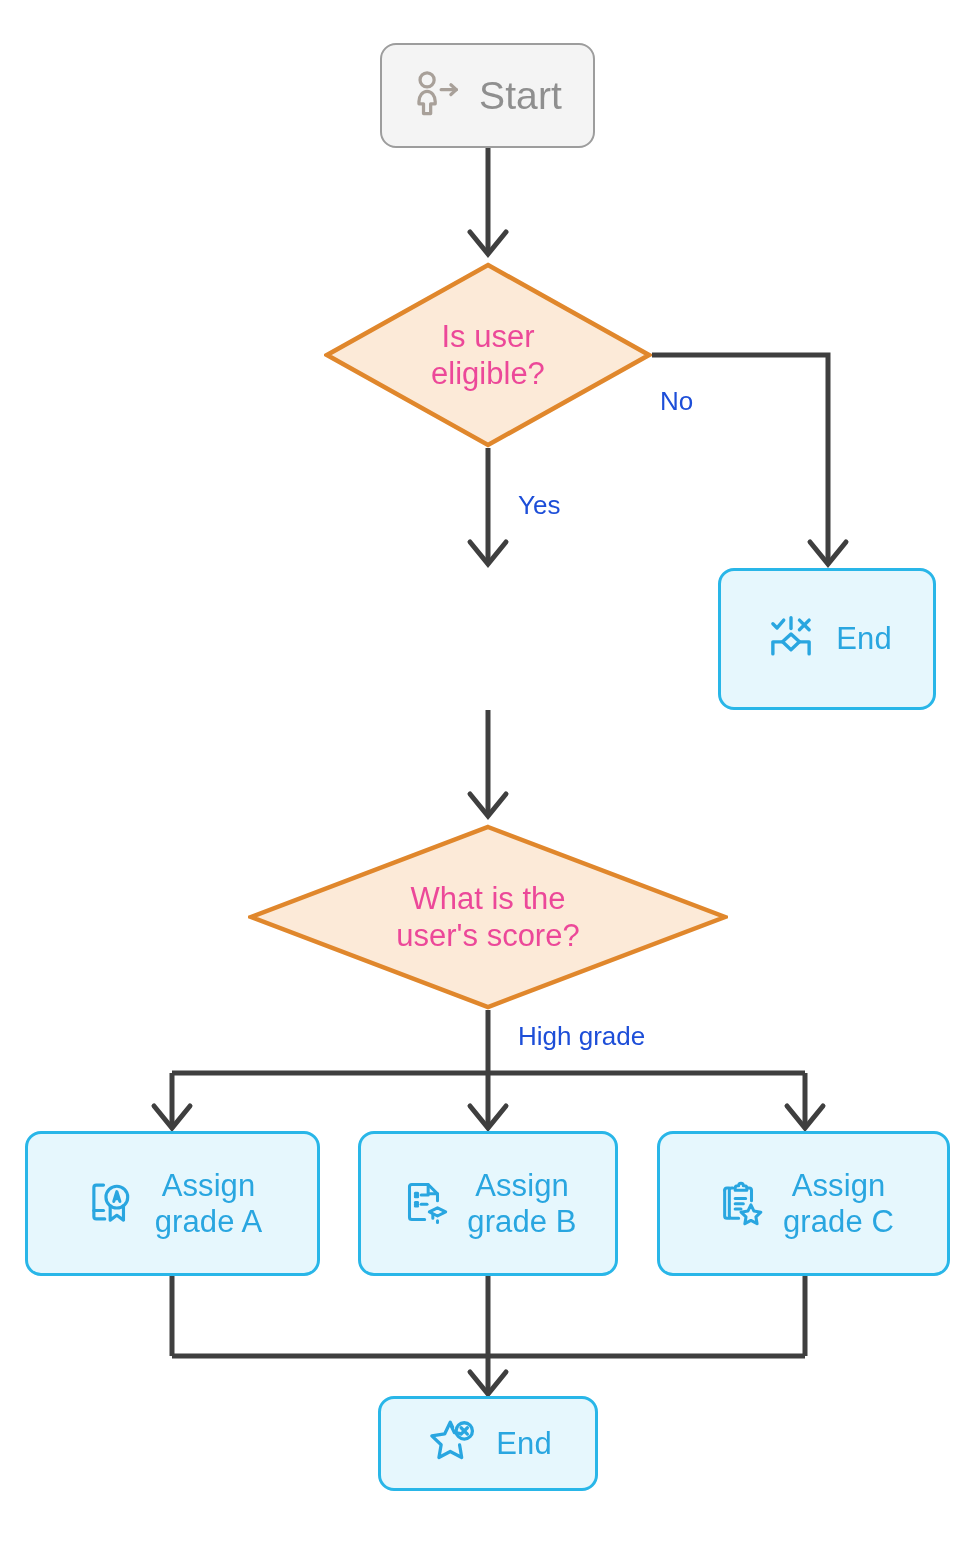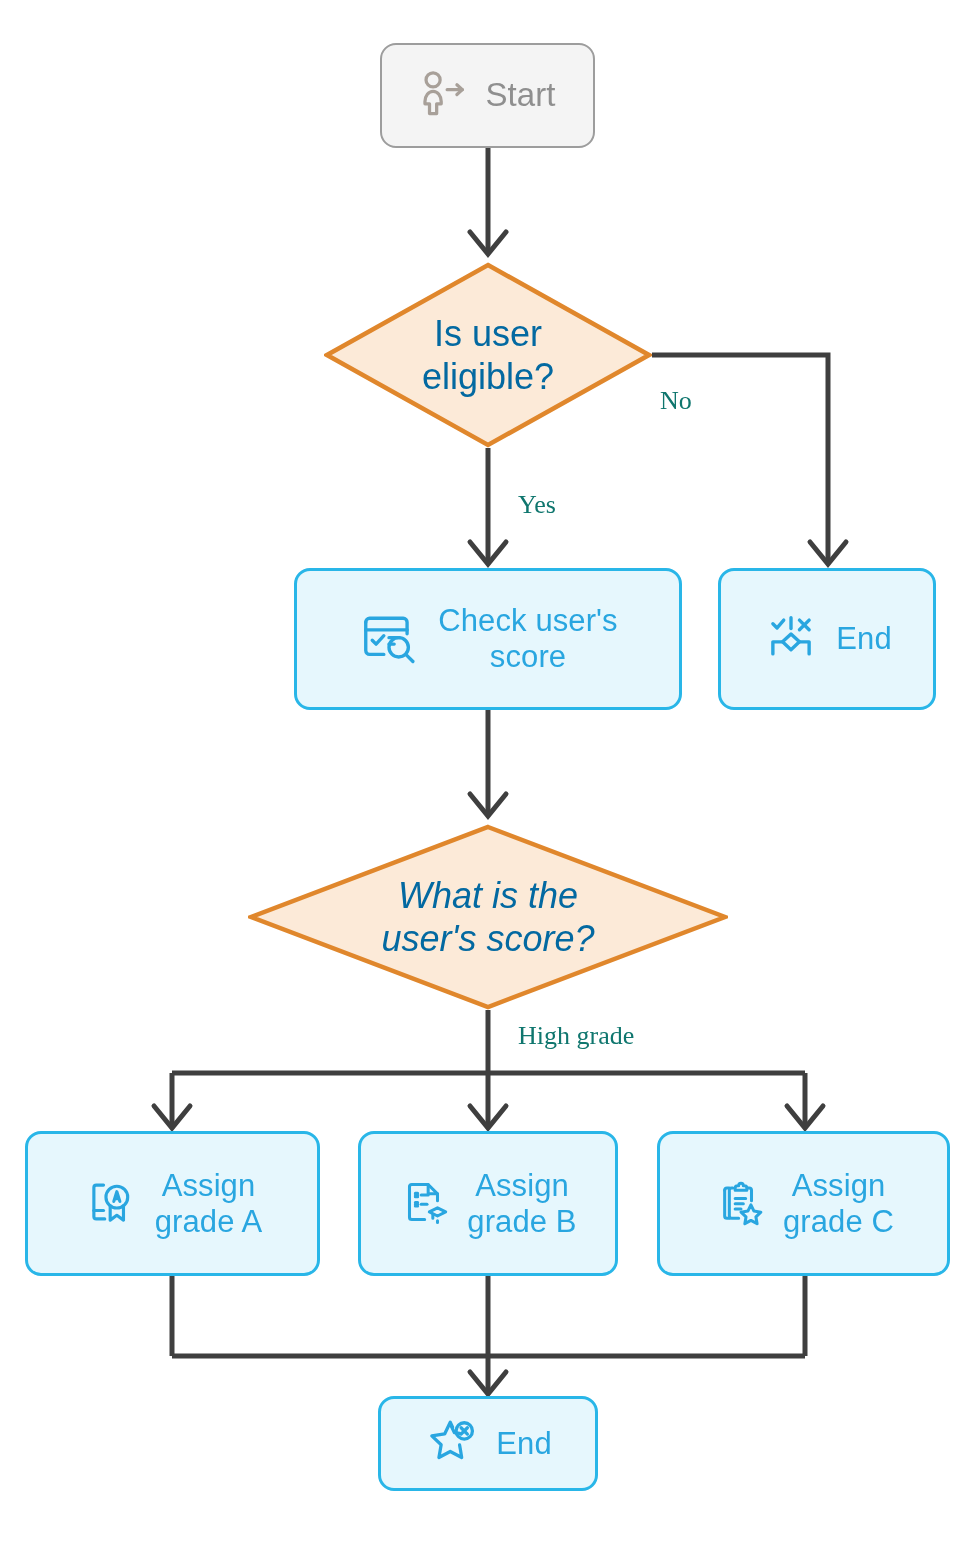--- a/index.html
+++ b/index.html
@@ -47,21 +47,21 @@
     color: #29a6e0;
   }
   .node-label {
     font-size: 31px;
     line-height: 1.16;
     text-align: center;
     white-space: pre-line;
     letter-spacing: 0.1px;
   }
   .node-start .node-label {
-    font-size: 33px;
+    font-size: 39px;
     color: #8f8f8f;
   }
   .node-icon {
     flex: 0 0 auto;
     display: block;
   }
   .decision {
     position: absolute;
   }
   .decision-shape {
@@ -71,32 +71,31 @@
   }
   .decision-text {
     position: absolute;
     left: 0;
     top: 0;
     width: 100%;
     height: 100%;
     display: flex;
     align-items: center;
     justify-content: center;
-    color: #0369a1;
-    font-size: 36px;
+    color: #ec4899;
+    font-size: 31px;
     line-height: 1.2;
     text-align: center;
     white-space: pre-line;
   }
   .edge-label {
     position: absolute;
-    color: #0f766e;
+    color: #1d4ed8;
     font-size: 26px;
     white-space: nowrap;
-    font-family: Liberation Serif, serif;
   }
 </style>
 </head>
 <body>
 
 <div id="flow-root">
 
   <svg id="edge-layer" viewBox="0 0 980 1552" xmlns="http://www.w3.org/2000/svg">
     <g fill="none" stroke="#3f3f3f" stroke-width="5" stroke-linecap="butt" stroke-linejoin="miter">
 
@@ -145,52 +144,36 @@
     <svg class="decision-shape" width="328" height="186" viewBox="0 0 328 186">
       <polygon points="164,3 325,93 164,183 3,93" fill="#fcead8" stroke="#e0872c" stroke-width="4.5" stroke-linejoin="miter"></polygon>
     </svg>
     <div class="decision-text">Is user
 eligible?</div>
   </div>
 
   <div class="edge-label" style="left:518px; top:458px;margin-top:32px;">Yes</div>
   <div class="edge-label" style="left:660px; top:386px;">No</div>
 
-  <div class="node node-box node-process" style="left:294px; top:568px; width:388px; height:142px; gap:18px;">
-    <span class="node-icon">
-      <svg width="62" height="62" viewBox="0 0 48 48" fill="none" stroke="#29a6e0" stroke-width="2.6" stroke-linecap="round" stroke-linejoin="round">
-        <path d="M6 12.5a3 3 0 0 1 3-3h26a3 3 0 0 1 3 3v9"></path>
-        <path d="M6 12.5v22a3 3 0 0 0 3 3h11"></path>
-        <path d="M6 18.5h32"></path>
-        <path d="M11 26.5l3 3 6-6.5"></path>
-        <path d="M24 24.5h8"></path>
-        <path d="M24 29.5h4"></path>
-        <circle cx="31.5" cy="32" r="7.5"></circle>
-        <path d="M37 37.5 42.5 43"></path>
-      </svg>
-    </span>
-    <span class="node-label">Check user's
-score</span>
-  </div>
 
   <div class="node node-box node-process" style="left:718px; top:568px; width:218px; height:142px; gap:16px;">
     <span class="node-icon">
       <svg width="58" height="58" viewBox="0 0 48 48" fill="none" stroke="#29a6e0" stroke-width="2.8" stroke-linecap="round" stroke-linejoin="round">
         <path d="M24 8v9"></path>
         <path d="M9 13l3.5 3.5L18 10"></path>
         <path d="M31 10l8 8M39 10l-8 8"></path>
         <path d="M24 21.5 31 28l-7 6.5L17 28z"></path>
         <path d="M17 28H9v10"></path>
         <path d="M31 28h8v10"></path>
       </svg>
     </span>
     <span class="node-label">End</span>
   </div>
 
-  <div class="decision" style="left:248px; top:824px; width:480px; height:186px;font-style:italic;">
+  <div class="decision" style="left:248px; top:824px; width:480px; height:186px;">
     <svg class="decision-shape" width="480" height="186" viewBox="0 0 480 186">
       <polygon points="240,3 477,93 240,183 3,93" fill="#fcead8" stroke="#e0872c" stroke-width="4.5" stroke-linejoin="miter"></polygon>
     </svg>
     <div class="decision-text">What is the
 user's score?</div>
   </div>
 
   <div class="edge-label" style="left:518px; top:1021px;">High grade</div>
 
   <div class="node node-box node-process" style="left:25px; top:1131px; width:295px; height:145px; gap:14px;">

